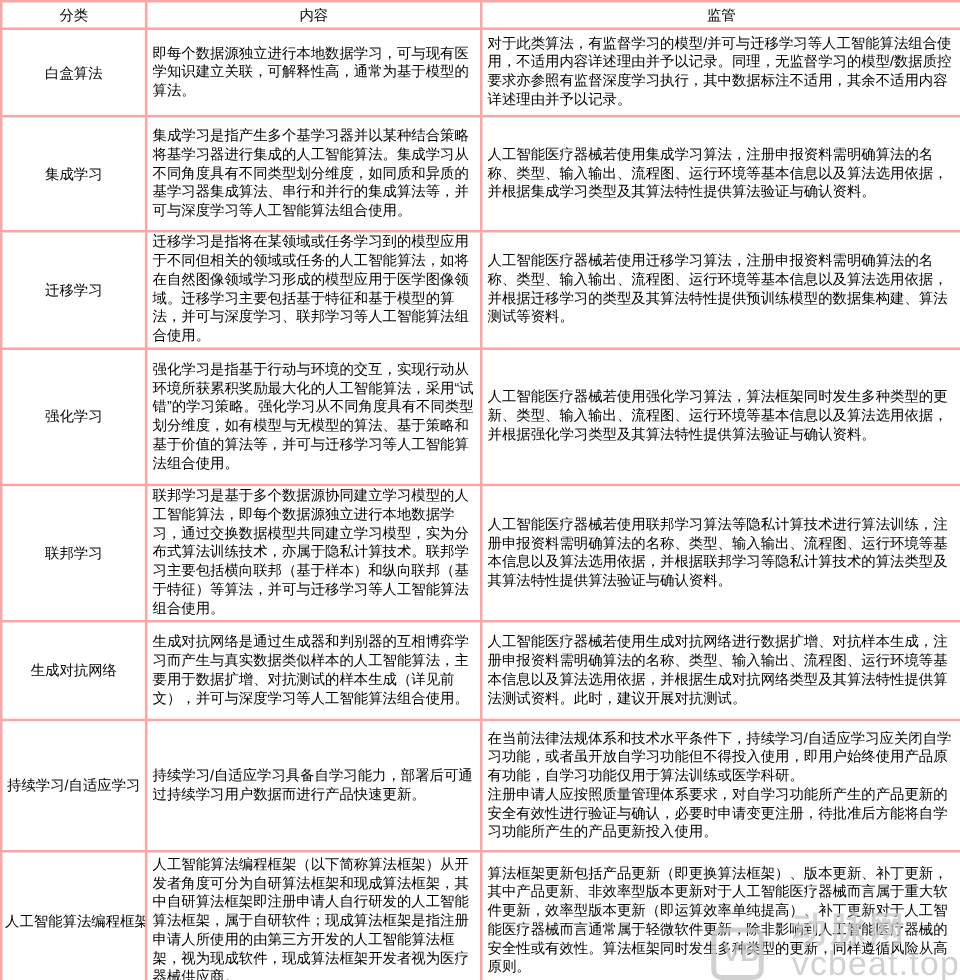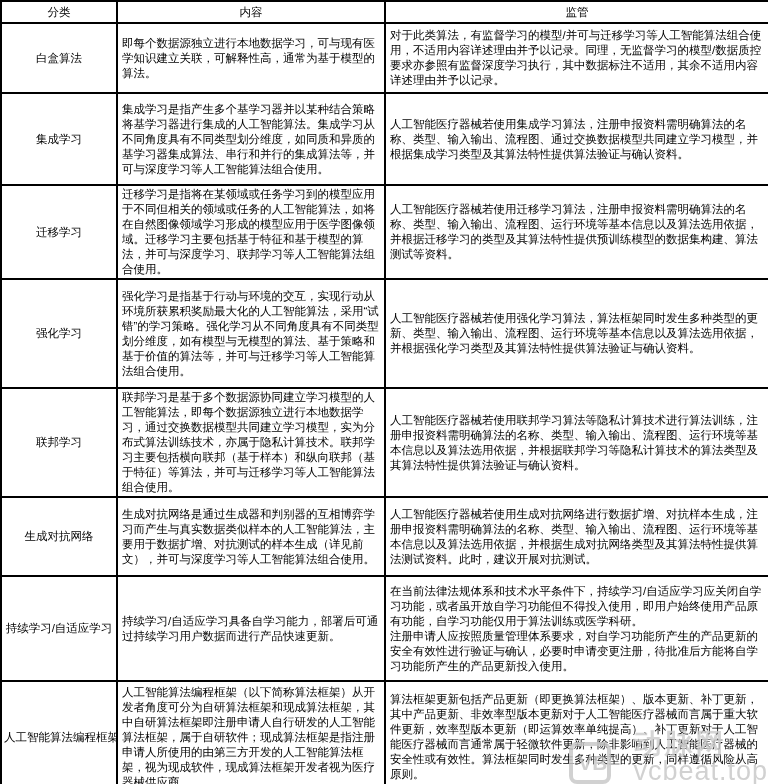--- a/index.html
+++ b/index.html
@@ -7,21 +7,21 @@
     width:768px;height:784px;overflow:hidden;position:relative;
     background:#ffffff;
     font-family:"Liberation Sans","DejaVu Sans",sans-serif;
     color:#000;
   }
   table{
     border-collapse:collapse;table-layout:fixed;
     width:768px;
   }
   th,td{
-    border:2px solid #000000;
+    border:2px solid #fca5a5;
     font-size:11.5px;
     font-weight:normal;
     padding:1px 4px;
     vertical-align:middle;
     word-break:break-all;
   }
   thead tr{height:22px;}
   th{text-align:center;padding:1px 2px;}
   td.cat{
     text-align:center;
@@ -83,21 +83,21 @@
   </thead>
   <tbody>
     <tr>
       <td class="cat">白盒算法</td>
       <td class="txt">即每个数据源独立进行本地数据学习，可与现有医学知识建立关联，可解释性高，通常为基于模型的算法。</td>
       <td class="txt">对于此类算法，有监督学习的模型/并可与迁移学习等人工智能算法组合使用，不适用内容详述理由并予以记录。同理，无监督学习的模型/数据质控要求亦参照有监督深度学习执行，其中数据标注不适用，其余不适用内容详述理由并予以记录。</td>
     </tr>
     <tr>
       <td class="cat">集成学习</td>
       <td class="txt">集成学习是指产生多个基学习器并以某种结合策略将基学习器进行集成的人工智能算法。集成学习从不同角度具有不同类型划分维度，如同质和异质的基学习器集成算法、串行和并行的集成算法等，并可与深度学习等人工智能算法组合使用。</td>
-      <td class="txt">人工智能医疗器械若使用集成学习算法，注册申报资料需明确算法的名称、类型、输入输出、流程图、通过交换数据模型共同建立学习模型，并根据集成学习类型及其算法特性提供算法验证与确认资料。</td>
+      <td class="txt">人工智能医疗器械若使用集成学习算法，注册申报资料需明确算法的名称、类型、输入输出、流程图、运行环境等基本信息以及算法选用依据，并根据集成学习类型及其算法特性提供算法验证与确认资料。</td>
     </tr>
     <tr>
       <td class="cat">迁移学习</td>
       <td class="txt">迁移学习是指将在某领域或任务学习到的模型应用于不同但相关的领域或任务的人工智能算法，如将在自然图像领域学习形成的模型应用于医学图像领域。迁移学习主要包括基于特征和基于模型的算法，并可与深度学习、联邦学习等人工智能算法组合使用。</td>
       <td class="txt">人工智能医疗器械若使用迁移学习算法，注册申报资料需明确算法的名称、类型、输入输出、流程图、运行环境等基本信息以及算法选用依据，并根据迁移学习的类型及其算法特性提供预训练模型的数据集构建、算法测试等资料。</td>
     </tr>
     <tr>
       <td class="cat">强化学习</td>
       <td class="txt">强化学习是指基于行动与环境的交互，实现行动从环境所获累积奖励最大化的人工智能算法，采用“试错”的学习策略。强化学习从不同角度具有不同类型划分维度，如有模型与无模型的算法、基于策略和基于价值的算法等，并可与迁移学习等人工智能算法组合使用。</td>
       <td class="txt">人工智能医疗器械若使用强化学习算法，算法框架同时发生多种类型的更新、类型、输入输出、流程图、运行环境等基本信息以及算法选用依据，并根据强化学习类型及其算法特性提供算法验证与确认资料。</td>

